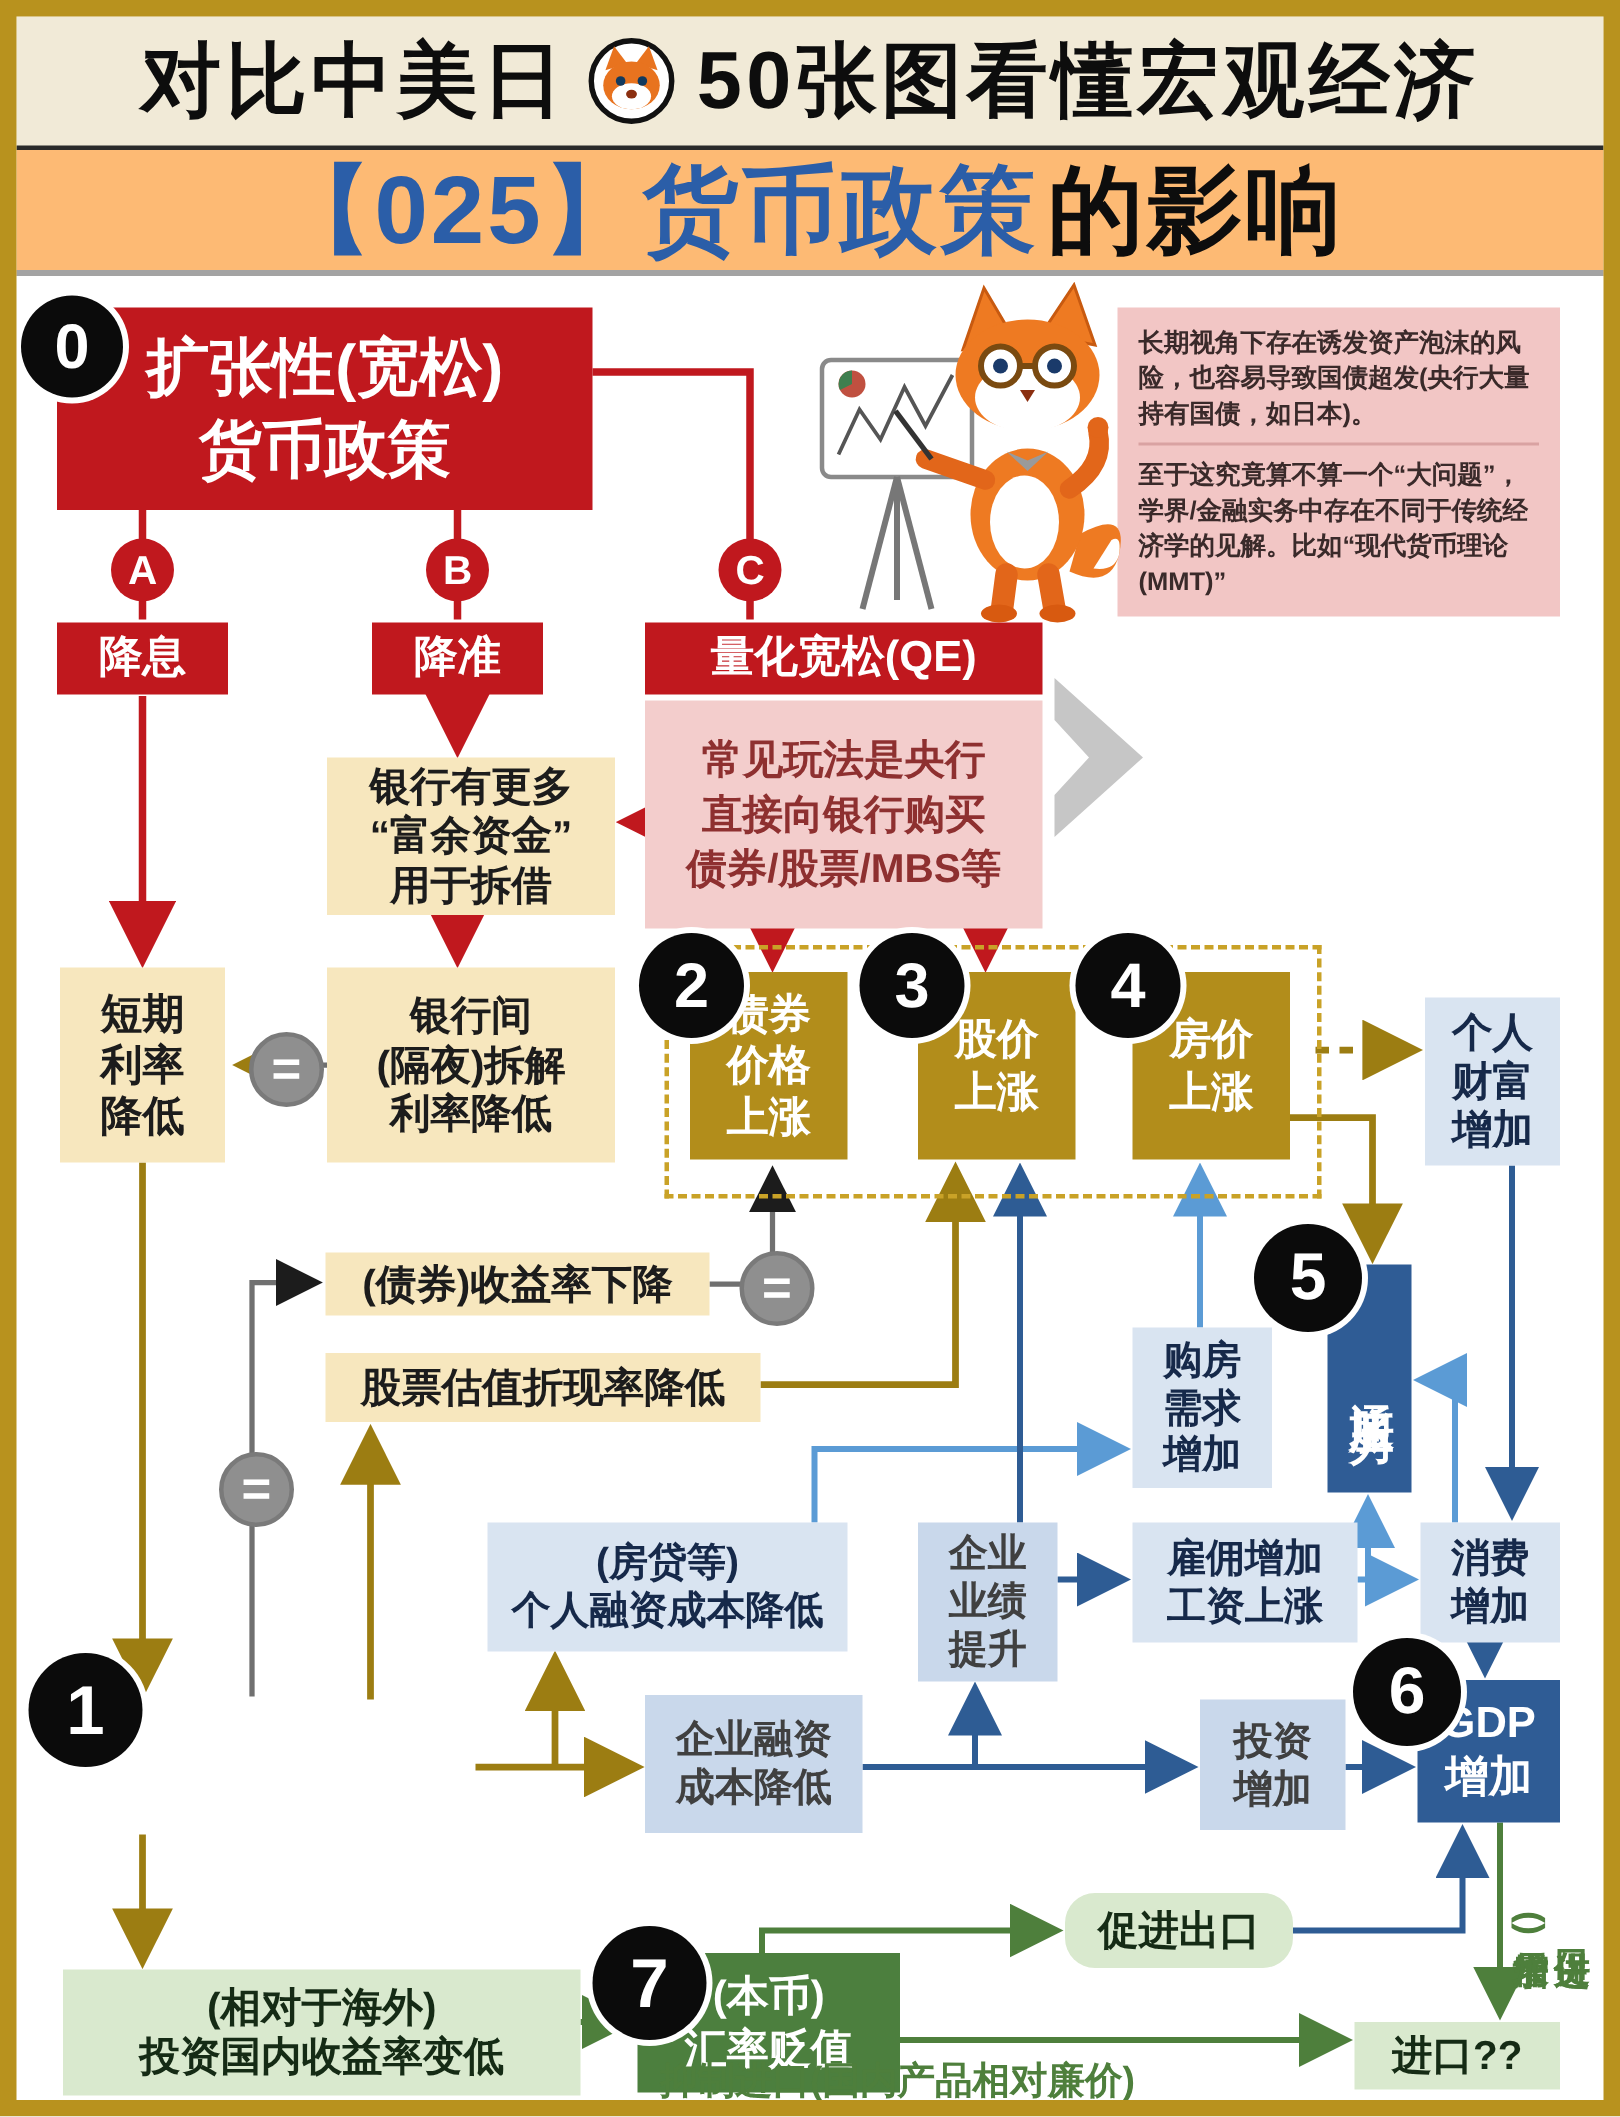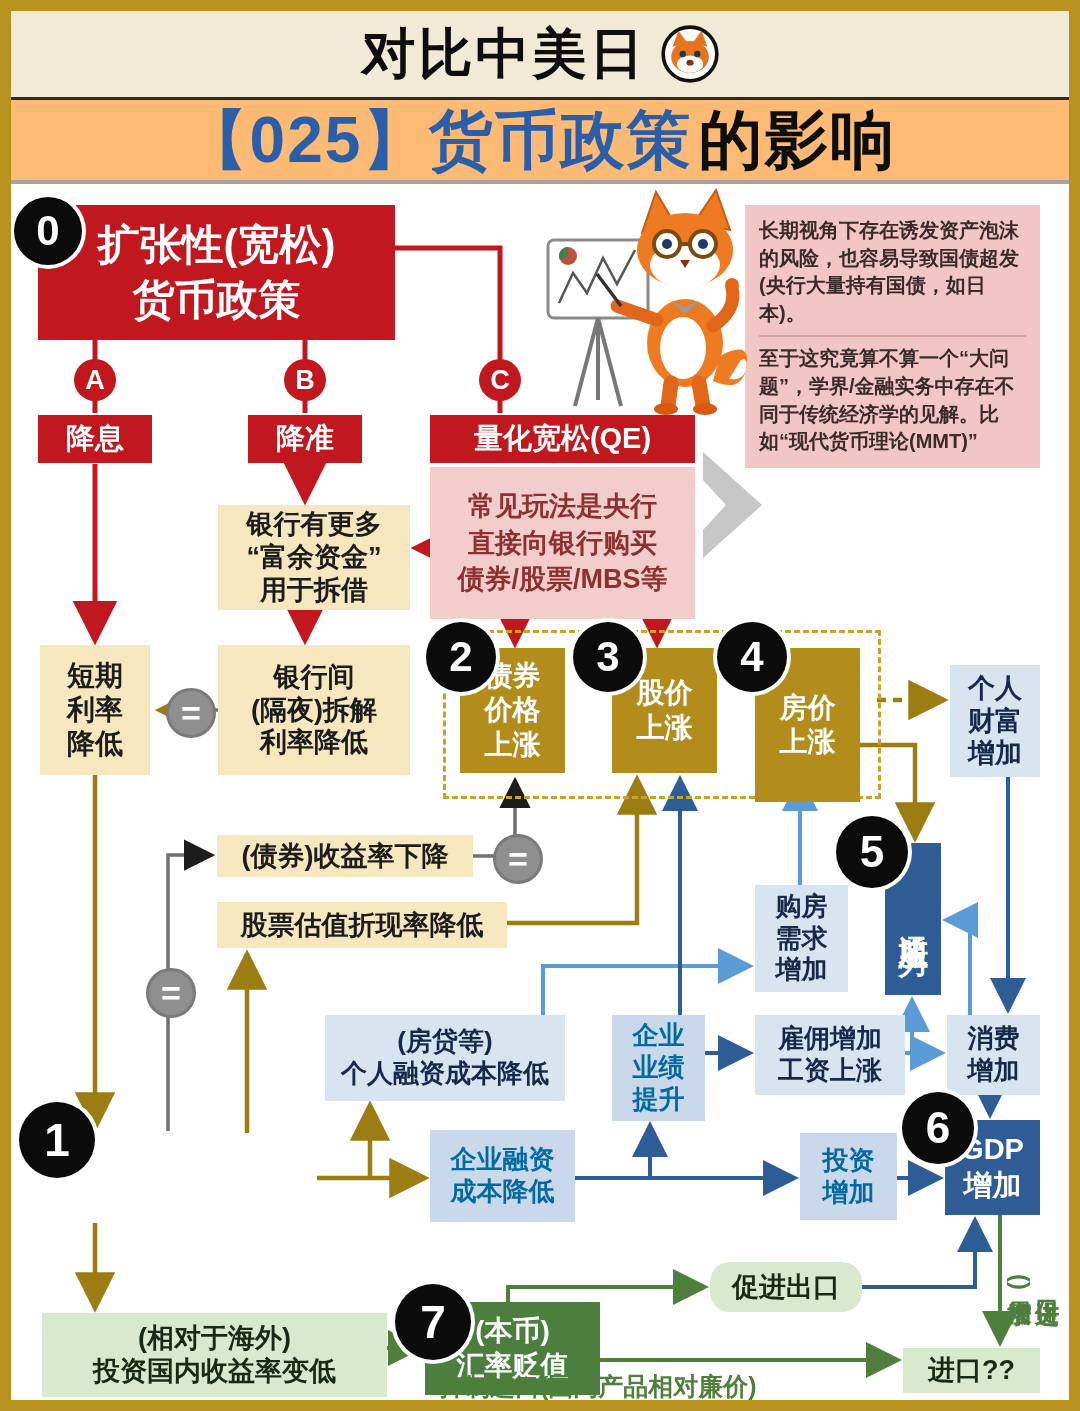--- a/index.html
+++ b/index.html
@@ -24,28 +24,28 @@
   .t-blue{color:#2B5EA8;}
   .t-black{color:#0d0d0d;margin-left:6px;}
   .node{
     position:absolute;display:flex;align-items:center;justify-content:center;
     text-align:center;white-space:pre-line;font-weight:bold;z-index:2;line-height:1.22;
   }
   .red{background:#C0181E;color:#fff;}
   .gold{background:#B28D1B;color:#fff;}
   .cream{background:#F7E7BE;color:#1c1c1c;}
   .lblue{background:#D9E4F1;color:#16294a;}
-  .lblue2{background:#C9D8EB;color:#0369a1;}
+  .lblue2{background:#C9D8EB;color:#404040;}
   .dblue{background:#2F5C95;color:#fff;}
   .lgreen{background:#D9E9CE;color:#152b15;}
   .dgreen{background:#4C7F3E;color:#fff;}
   .pinkbox{background:#F3CDCC;color:#8E3030;}
   .notebox{
     position:absolute;background:#F2C6C5;color:#3A2A2A;z-index:2;
-    font-weight:600;font-size:20px;line-height:1.38;padding:12px 14px;text-align:left;
+    font-weight:600;font-size:17px;line-height:1.38;padding:12px 14px;text-align:left;
   }
   .notebox .p2{border-top:2px solid #d9a2a2;margin-top:8px;padding-top:8px;}
   .badge{
     position:absolute;background:#0b0b0b;color:#fff;border-radius:50%;
     display:flex;align-items:center;justify-content:center;font-weight:900;
     z-index:3;box-shadow:0 0 0 4px #ffffff;
   }
   .abc{
     position:absolute;width:42px;height:42px;border-radius:50%;background:#C0181E;
     color:#fff;font-weight:900;font-size:27px;display:flex;align-items:center;
@@ -83,20 +83,21 @@
         <circle cx="20" cy="20" r="18.5" fill="#fff" stroke="#111" stroke-width="2.5"></circle>
         <polygon points="8,15 12,4 18,12" fill="#E8731F"></polygon>
         <polygon points="32,15 28,4 22,12" fill="#E8731F"></polygon>
         <ellipse cx="20" cy="22" rx="13" ry="11" fill="#E8731F"></ellipse>
         <ellipse cx="20" cy="27" rx="9" ry="6" fill="#fff"></ellipse>
         <circle cx="15" cy="20" r="2.2" fill="#123a5e"></circle>
         <circle cx="25" cy="20" r="2.2" fill="#123a5e"></circle>
         <ellipse cx="20" cy="26" rx="2.5" ry="2" fill="#8B2F10"></ellipse>
       </svg>
     </span>
+    <span class="band-text">50张图看懂宏观经济</span>
   </div>
   <div class="title-row">
     <span class="t-blue">【025】</span>
     <span class="t-blue">货币政策</span>
     <span class="t-black">的影响</span>
   </div>
 
   <svg id="arrows" width="1080" height="1411">
     <defs>
       <marker id="mred" markerWidth="9" markerHeight="9" refX="7.5" refY="4.5" orient="auto">
@@ -204,21 +205,21 @@
 降低</div>
   <div class="node cream" style="left:218px;top:645px;width:192px;height:130px;font-size:27px;">银行间
 (隔夜)拆解
 利率降低</div>
 
   <div class="node gold" style="left:460px;top:648px;width:105px;height:125px;font-size:28px;">债券
 价格
 上涨</div>
   <div class="node gold" style="left:612px;top:648px;width:105px;height:125px;font-size:28px;">股价
 上涨</div>
-  <div class="node gold" style="left:755px;top:648px;width:105px;height:154px;font-size:28px;">房价
+  <div class="node gold" style="left:755px;top:648px;width:105px;height:125px;font-size:28px;">房价
 上涨</div>
   <div class="node lblue" style="left:950px;top:665px;width:90px;height:112px;font-size:27px;">个人
 财富
 增加</div>
 
   <div class="node cream" style="left:217px;top:835px;width:256px;height:42px;font-size:27px;">(债券)收益率下降</div>
   <div class="node cream" style="left:217px;top:902px;width:290px;height:46px;font-size:27px;">股票估值折现率降低</div>
 
   <div class="node dblue vert" style="left:885px;top:843px;width:56px;height:152px;font-size:30px;letter-spacing:4px;">通胀压力</div>
   <div class="node lblue" style="left:755px;top:885px;width:93px;height:107px;font-size:26px;">购房

